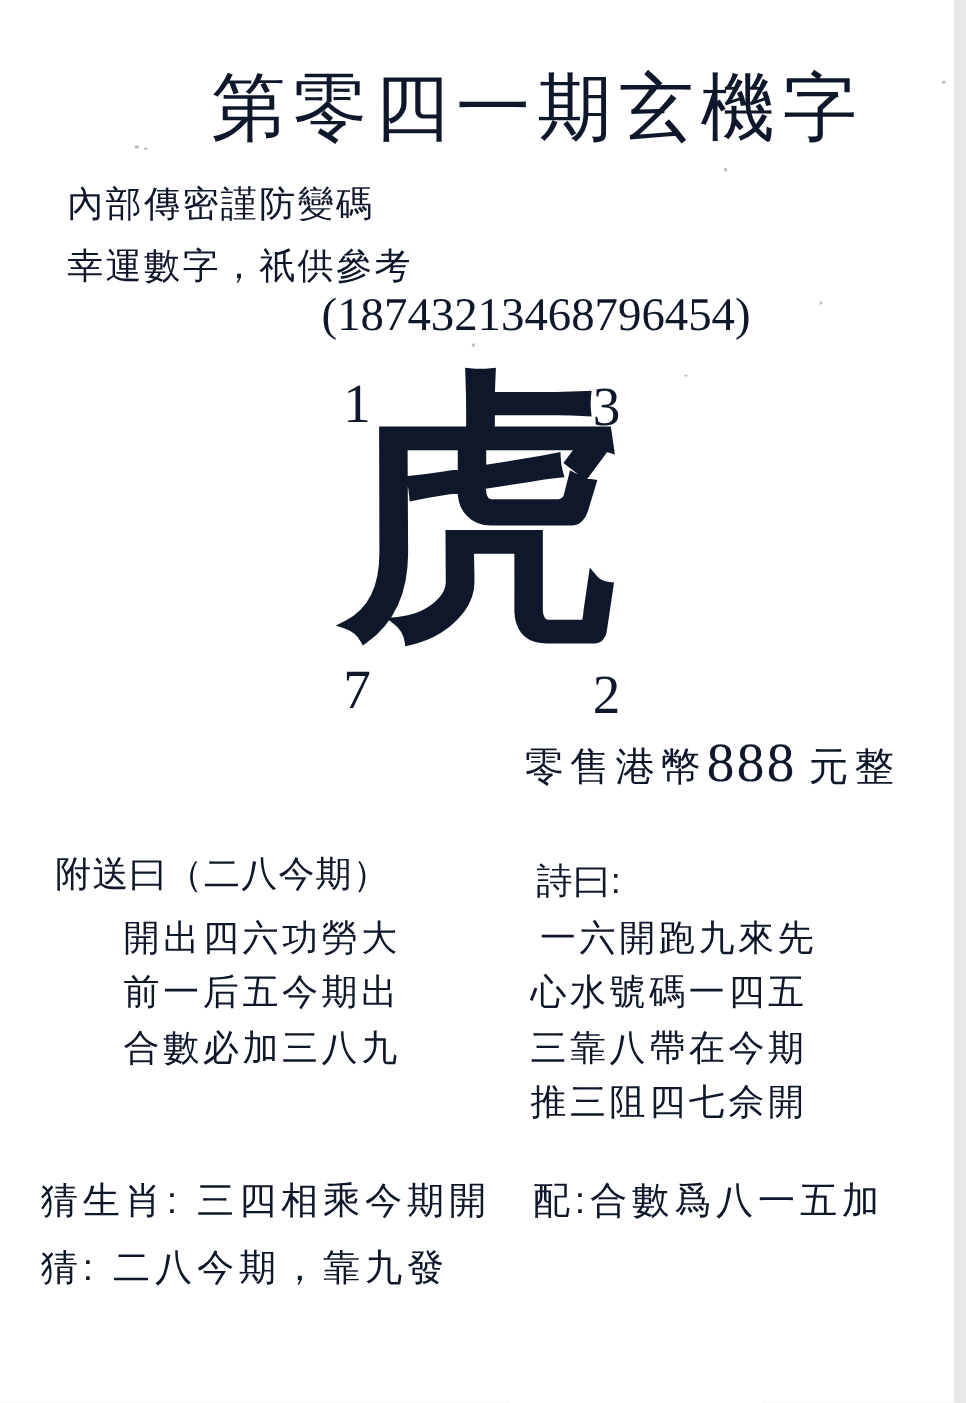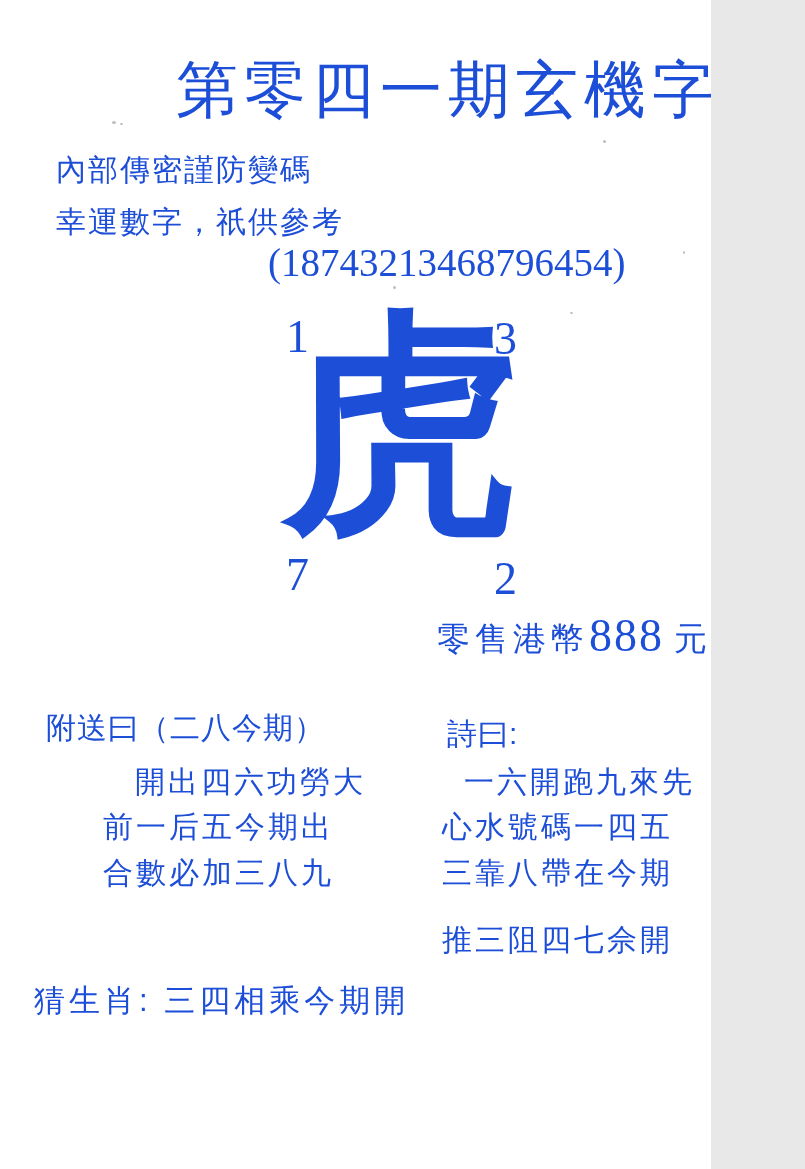--- a/index.html
+++ b/index.html
@@ -2,26 +2,26 @@
 <html><head>
 <meta charset="utf-8">
 <style>
   html, body {
     margin: 0;
     padding: 0;
     background: #e8e8e8;
   }
   .page {
     position: relative;
-    width: 711px;
+    width: 795px;
     height: 1169px;
     background: #ffffff;
     overflow: hidden;
     font-family: "Liberation Sans", sans-serif;
-    color: #1d4ed8;
+    color: #0f172a;
   }
   .abs { position: absolute; white-space: nowrap; }
 
   .doc-title {
     left: 176px; top: 48px;
     font-size: 62px;
     letter-spacing: 6px;
     font-weight: 500;
   }
   .notice-1 { left: 56px;  top: 150px; font-size: 30px; letter-spacing: 2px; }
@@ -63,28 +63,28 @@
     font-family: "Liberation Serif", "DejaVu Serif", serif;
     font-size: 46px;
     margin: 0 10px 0 0;
     letter-spacing: 2px;
   }
 
   .left-header  { left: 46px;  top: 708px; font-size: 30px; letter-spacing: 1px; }
   .right-header { left: 447px; top: 714px; font-size: 30px; letter-spacing: 1px; }
 
   .poem-line { font-size: 30px; letter-spacing: 3px; }
-  .pl-0 { left: 103px; top: 762px; margin-left: 32px; }
+  .pl-0 { left: 103px; top: 762px; }
   .pl-1 { left: 103px; top: 807px; }
   .pl-2 { left: 103px; top: 853px; }
   .pl-3 { left: 103px; top: 898px; }
-  .pr-0 { left: 464px; top: 762px; }
+  .pr-0 { left: 450px; top: 762px; }
   .pr-1 { left: 442px; top: 807px; }
   .pr-2 { left: 442px; top: 853px; }
-  .pr-3 { left: 442px; top: 920px; }
+  .pr-3 { left: 442px; top: 898px; }
 
   .guess-zodiac { left: 34px;  top: 980px;  font-size: 31px; letter-spacing: 4px; }
   .pair-hint    { left: 444px; top: 980px;  font-size: 31px; letter-spacing: 4px; }
   .guess-row    { left: 34px;  top: 1036px; font-size: 31px; letter-spacing: 4px; }
   .footer-note  { left: 423px; top: 1110px; font-size: 31px; letter-spacing: 5px; }
 
   .speck {
     position: absolute;
     background: #6f6f6f;
     border-radius: 50%;
@@ -119,20 +119,22 @@
   <div class="abs poem-line pl-1">前一后五今期出</div>
   <div class="abs poem-line pl-2">合數必加三八九</div>
 
   <div class="abs right-header">詩曰:</div>
   <div class="abs poem-line pr-0">一六開跑九來先</div>
   <div class="abs poem-line pr-1">心水號碼一四五</div>
   <div class="abs poem-line pr-2">三靠八帶在今期</div>
   <div class="abs poem-line pr-3">推三阻四七佘開</div>
 
   <div class="abs guess-zodiac">猜生肖: 三四相乘今期開</div>
+  <div class="abs pair-hint">配:合數爲八一五加</div>
+  <div class="abs guess-row">猜: 二八今期，靠九發</div>
 
 
   <div class="speck" style="left:112px; top:121px; width:4px; height:3px;"></div>
   <div class="speck" style="left:120px; top:123px; width:3px; height:2px;"></div>
   <div class="speck" style="left:785px; top:67px;  width:3px; height:3px;"></div>
   <div class="speck" style="left:603px; top:140px; width:3px; height:3px;"></div>
   <div class="speck" style="left:393px; top:286px; width:3px; height:3px;"></div>
   <div class="speck" style="left:683px; top:251px; width:2px; height:3px;"></div>
   <div class="speck" style="left:570px; top:312px; width:3px; height:2px;"></div>
   <div class="speck" style="left:808px; top:908px; width:0px; height:0px;"></div>

